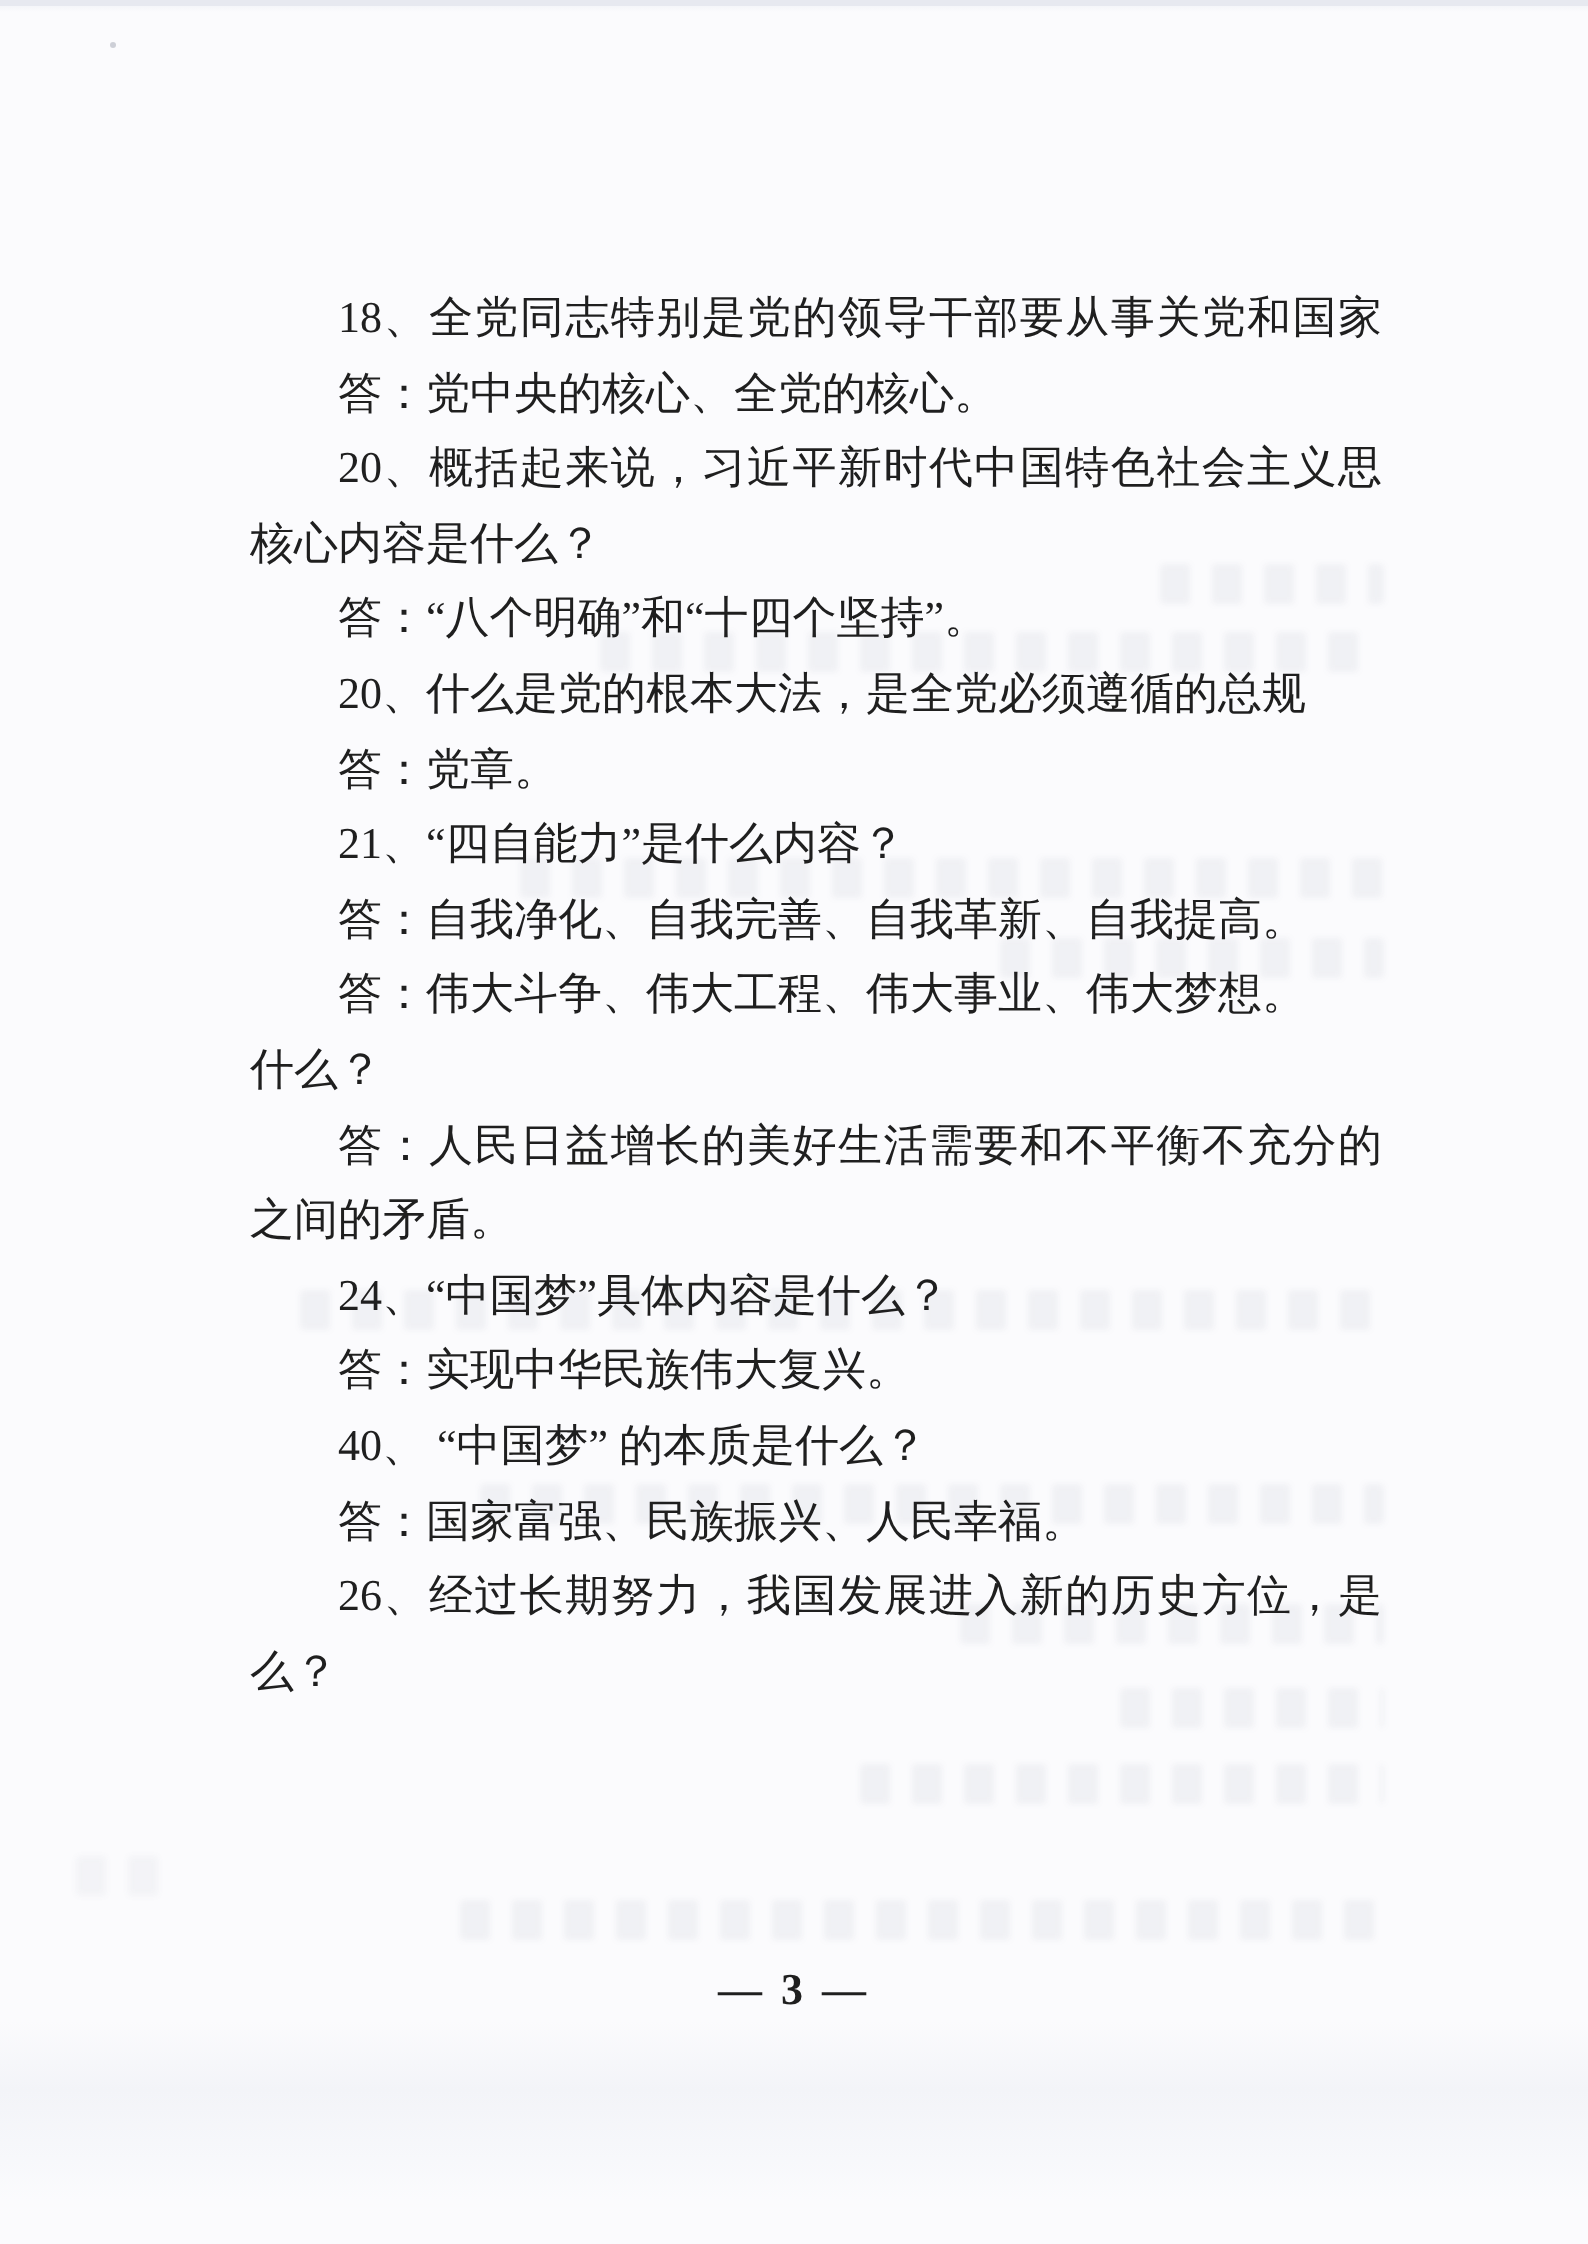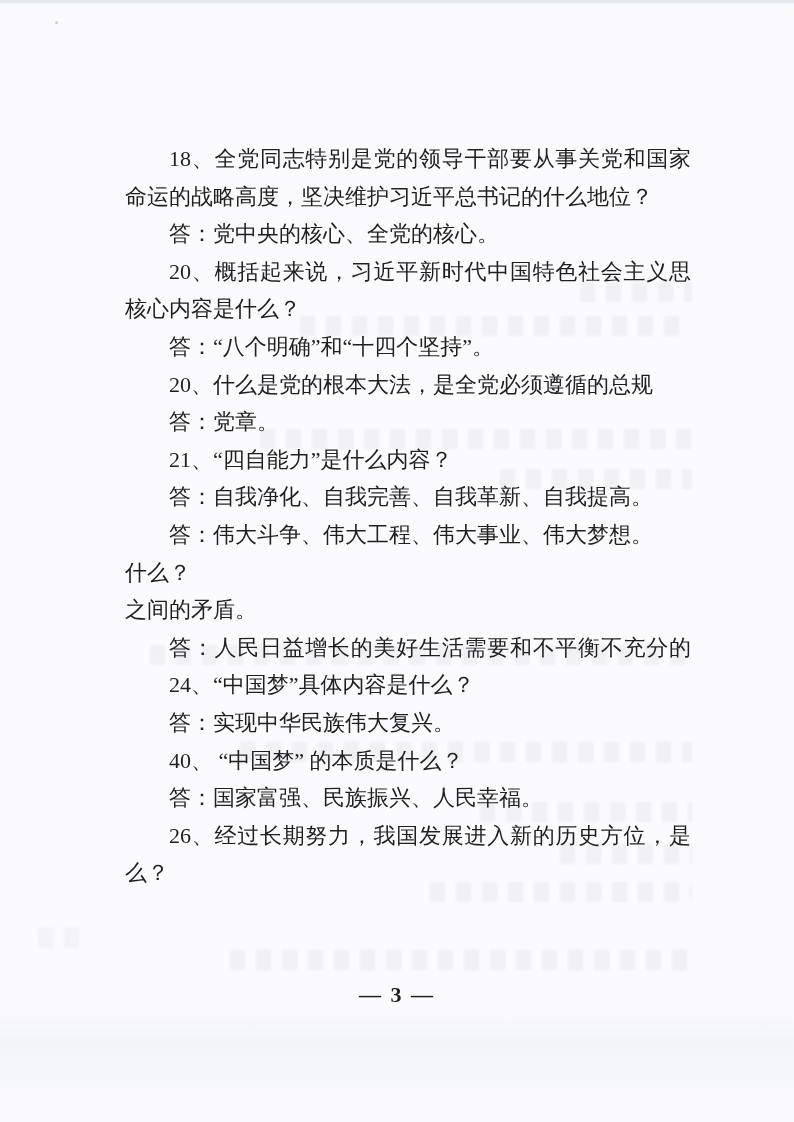--- a/index.html
+++ b/index.html
@@ -58,33 +58,32 @@
   <div class="ghost" style="left:150px;top:645px;width:545px;"></div>
   <div class="ghost" style="left:240px;top:742px;width:452px;"></div>
   <div class="ghost" style="left:480px;top:802px;width:212px;"></div>
   <div class="ghost" style="left:560px;top:844px;width:132px;"></div>
   <div class="ghost" style="left:430px;top:882px;width:262px;"></div>
   <div class="ghost" style="left:38px;top:928px;width:46px;opacity:.4;"></div>
   <div class="ghost" style="left:230px;top:950px;width:468px;"></div>
 
   <div class="content">
     <div class="line indent full">18、全党同志特别是党的领导干部要从事关党和国家前途</div>
-    <div class="line">命运的战略高度，坚决维护习近平总书记的什么地位？</div>
     <div class="line indent">答：党中央的核心、全党的核心。</div>
     <div class="line indent full">20、概括起来说，习近平新时代中国特色社会主义思想的</div>
     <div class="line">核心内容是什么？</div>
     <div class="line indent">答：“八个明确”和“十四个坚持”。</div>
     <div class="line indent">20、什么是党的根本大法，是全党必须遵循的总规矩？</div>
     <div class="line indent">答：党章。</div>
     <div class="line indent">21、“四自能力”是什么内容？</div>
     <div class="line indent">答：自我净化、自我完善、自我革新、自我提高。</div>
     <div class="line indent">答：伟大斗争、伟大工程、伟大事业、伟大梦想。</div>
     <div class="line">什么？</div>
+    <div class="line indent full">答：人民日益增长的美好生活需要和不平衡不充分的发展</div>
     <div class="line">之间的矛盾。</div>
-    <div class="line indent full">答：人民日益增长的美好生活需要和不平衡不充分的发展</div>
     <div class="line indent">24、“中国梦”具体内容是什么？</div>
     <div class="line indent">答：实现中华民族伟大复兴。</div>
     <div class="line indent">40、 “中国梦” 的本质是什么？</div>
     <div class="line indent">答：国家富强、民族振兴、人民幸福。</div>
     <div class="line indent full">26、经过长期努力，我国发展进入新的历史方位，是指什</div>
     <div class="line">么？</div>
   </div>
 
   <div class="footer">— 3 —</div>
 

